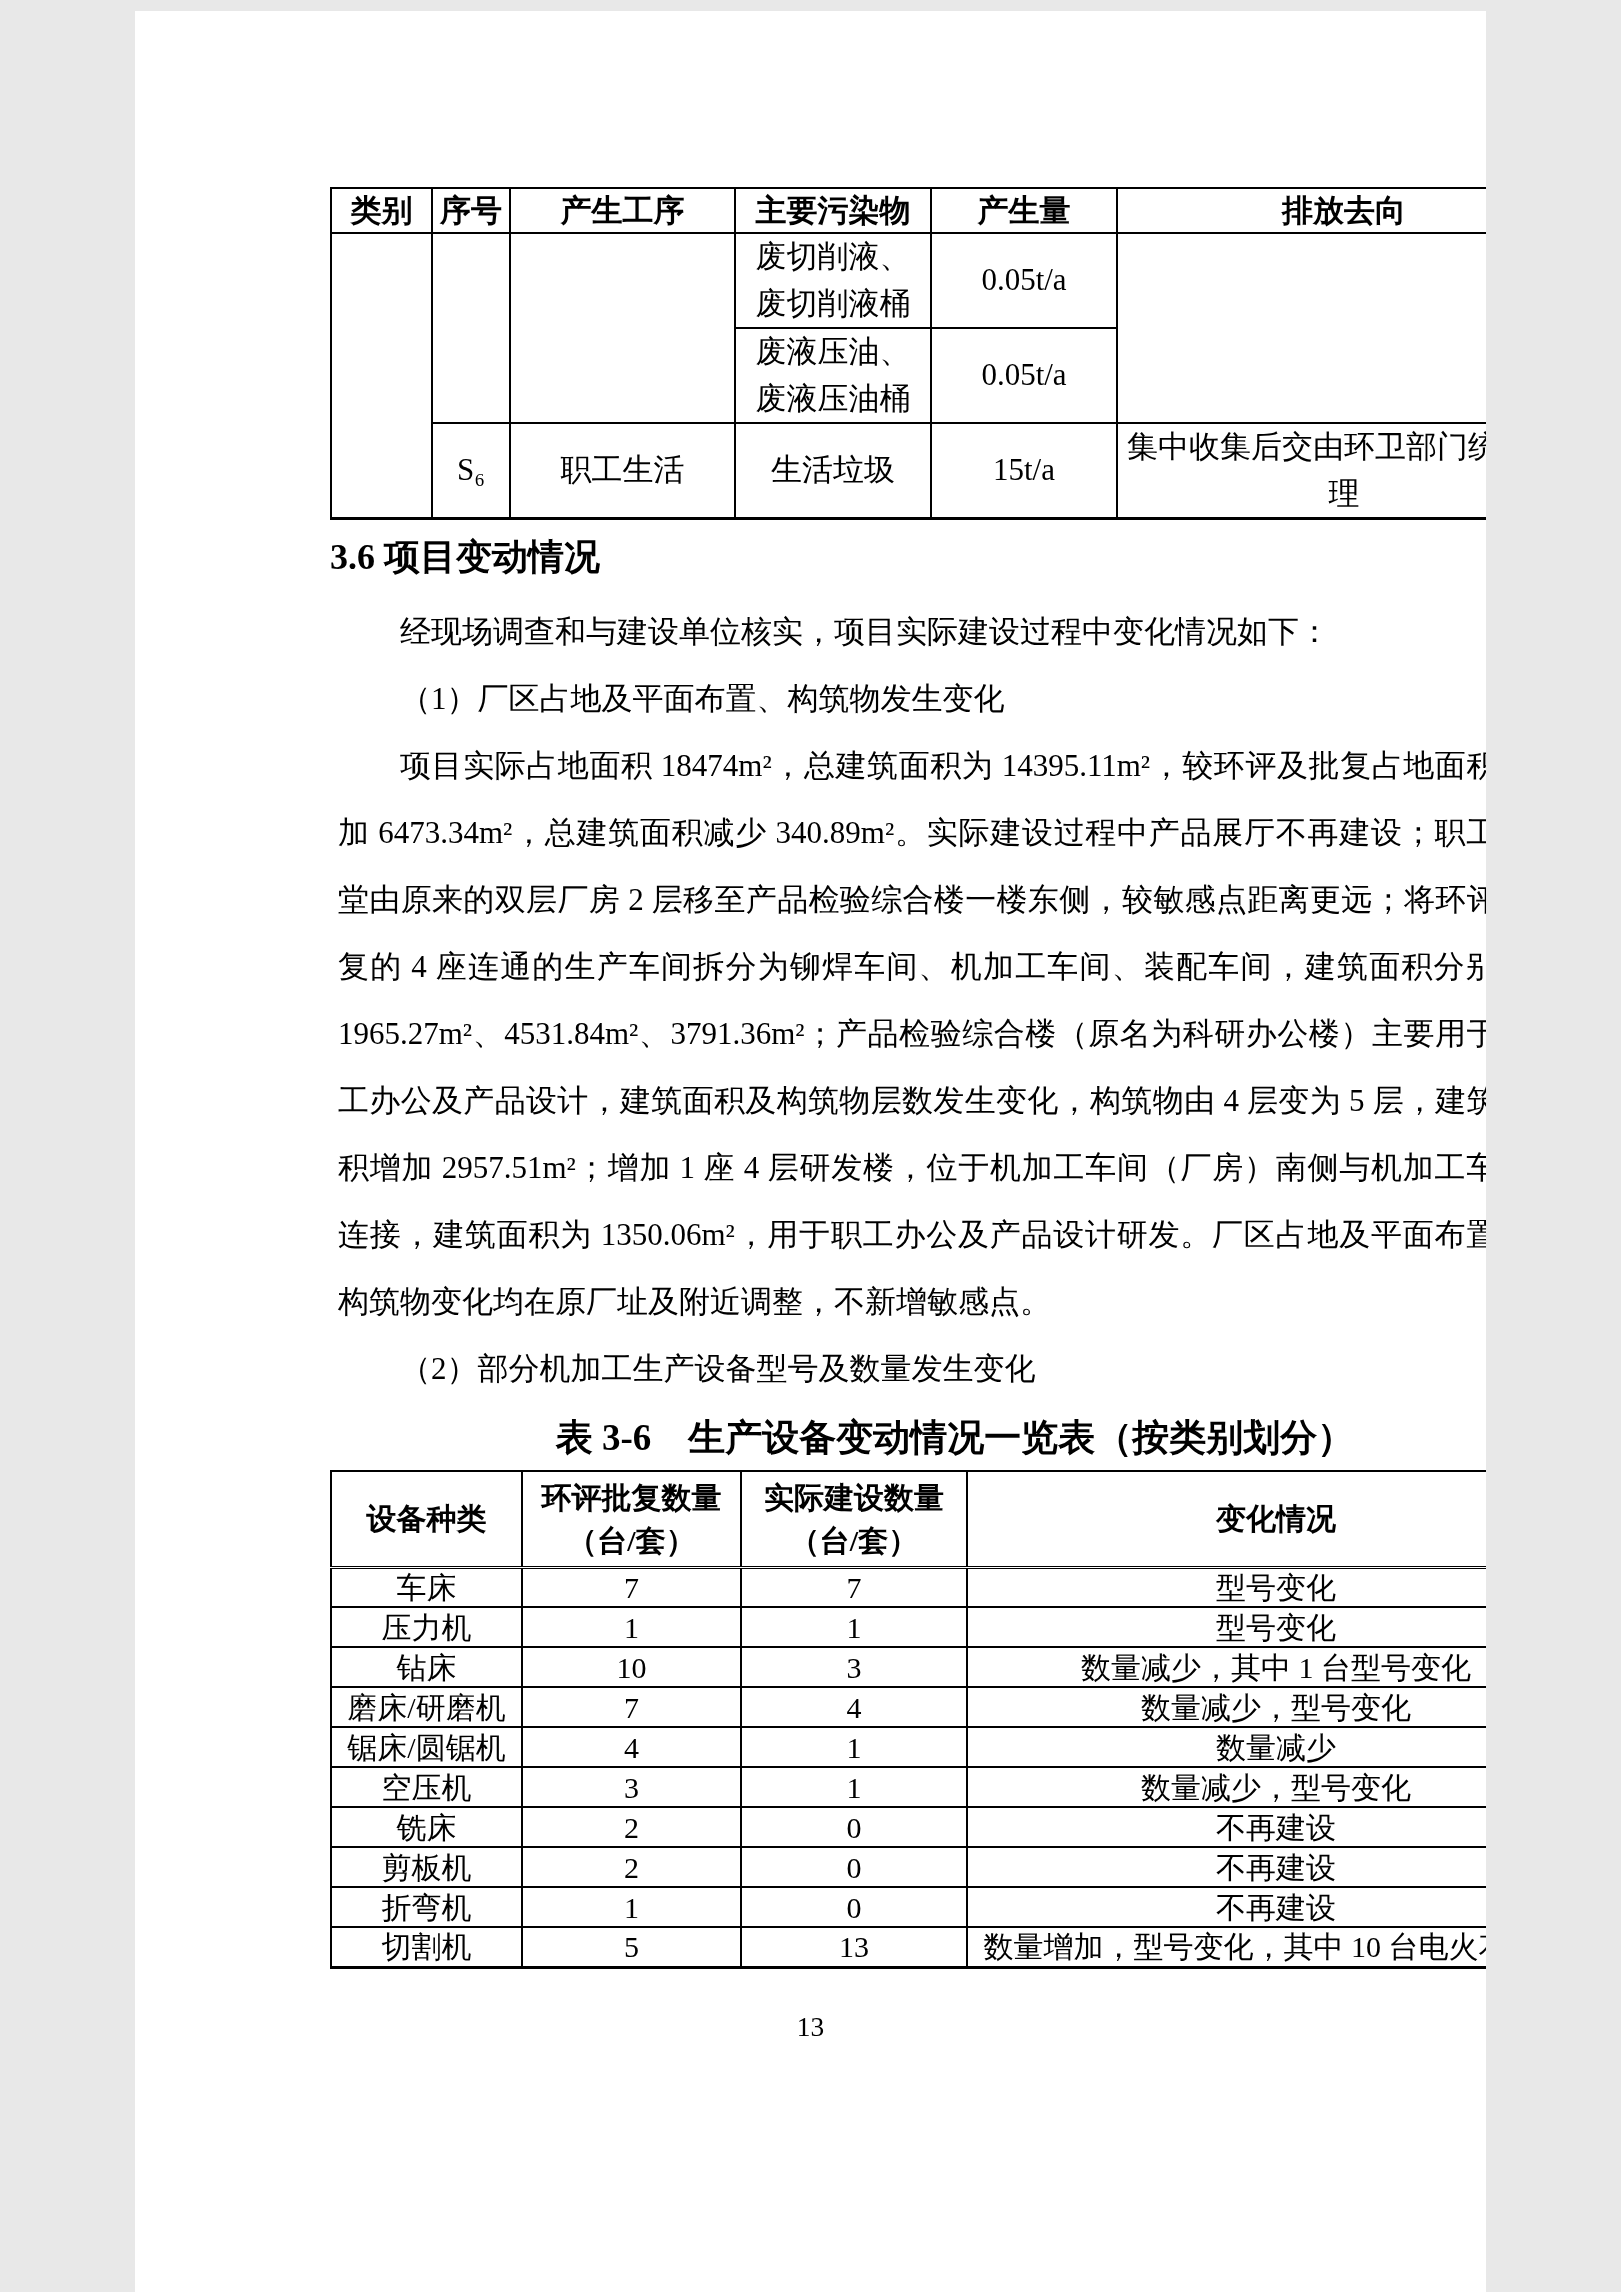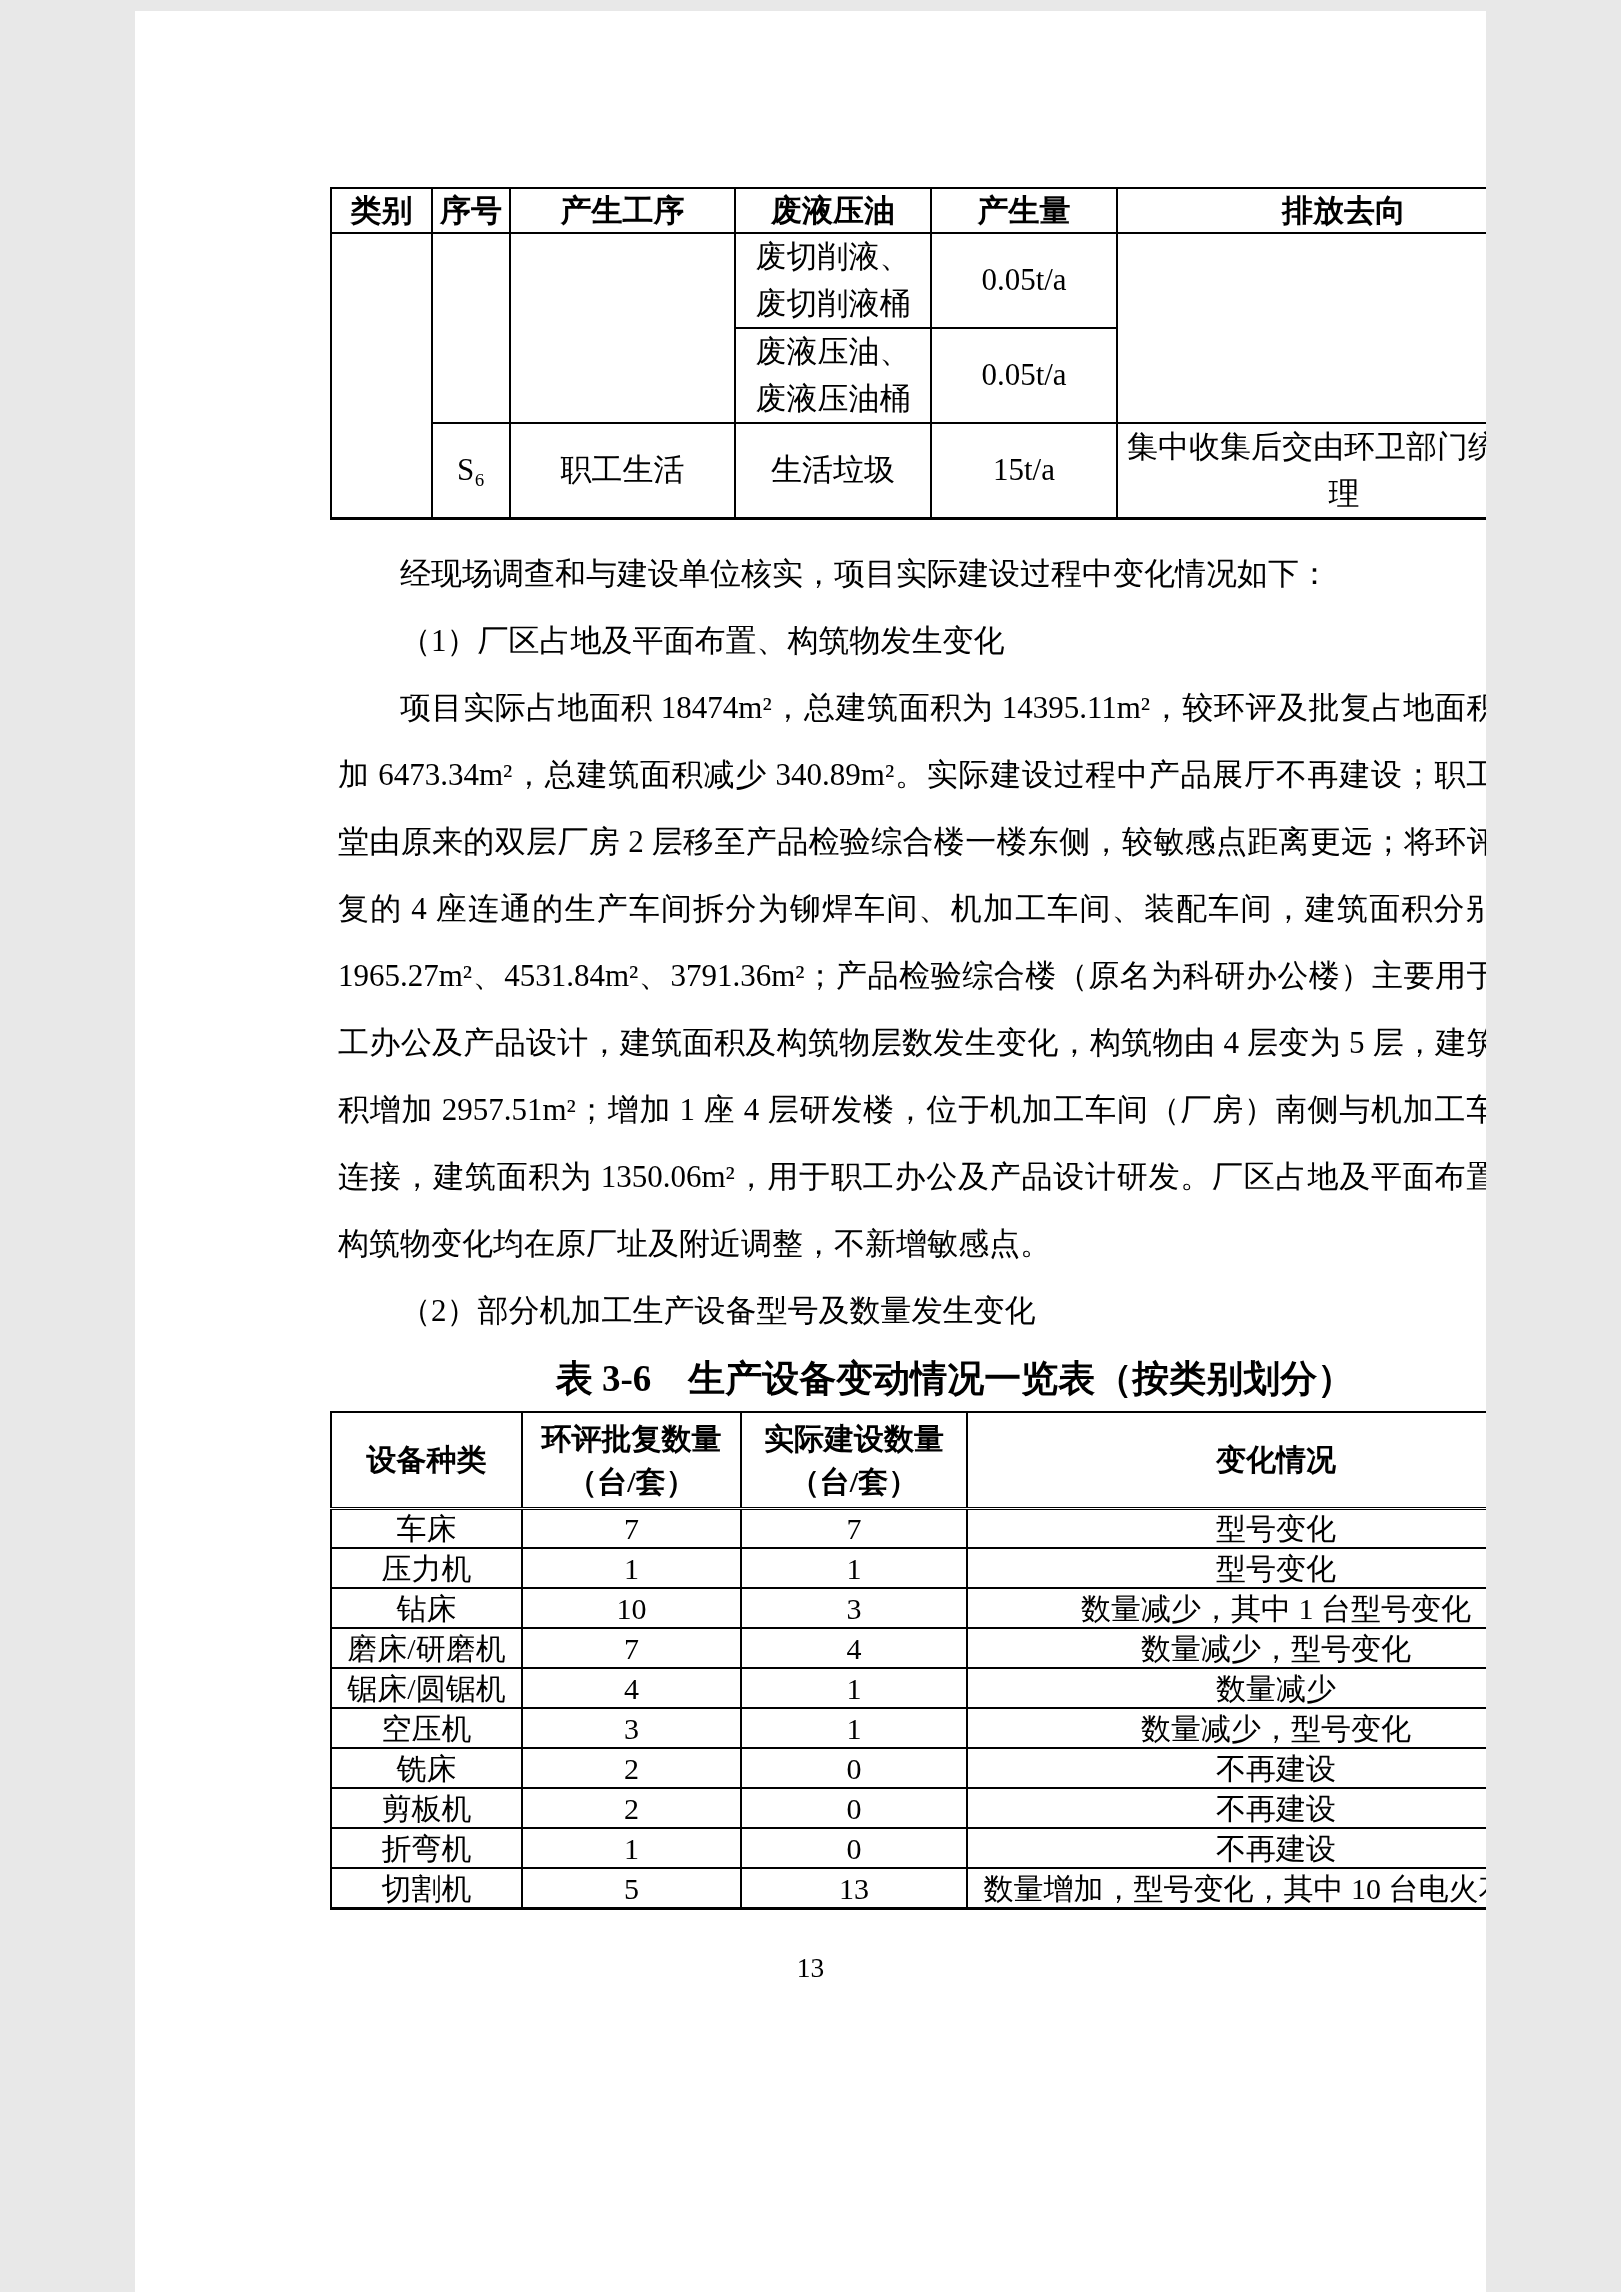--- a/index.html
+++ b/index.html
@@ -112,21 +112,21 @@
         <col style="width:225px">
       <col style="width:196px">
         <col style="width:186px">
         <col style="width:454px">
     </colgroup>
     <thead>
       <tr>
         <th>类别</th>
         <th>序号</th>
         <th>产生工序</th>
-        <th>废液压油</th>
+        <th>主要污染物</th>
         <th>产生量</th>
         <th>排放去向</th>
       </tr>
     </thead>
     <tbody>
       <tr class="row-tall">
         <td rowspan="3"></td>
         <td rowspan="2"></td>
         <td rowspan="2"></td>
         <td>废切削液、废切削液桶</td>
@@ -140,20 +140,21 @@
       <tr class="row-last">
         <td>S₆</td>
         <td>职工生活</td>
         <td>生活垃圾</td>
         <td>15t/a</td>
         <td>集中收集后交由环卫部门统一处理</td>
       </tr>
     </tbody>
   </table>
 
+  <div class="section-heading">3.6 项目变动情况</div>
 
   <div class="body-text">
     <p>经现场调查和与建设单位核实，项目实际建设过程中变化情况如下：</p>
     <p>（1）厂区占地及平面布置、构筑物发生变化</p>
     <p>项目实际占地面积 18474m²，总建筑面积为 14395.11m²，较环评及批复占地面积增加 6473.34m²，总建筑面积减少 340.89m²。实际建设过程中产品展厅不再建设；职工食堂由原来的双层厂房 2 层移至产品检验综合楼一楼东侧，较敏感点距离更远；将环评批复的 4 座连通的生产车间拆分为铆焊车间、机加工车间、装配车间，建筑面积分别为 1965.27m²、4531.84m²、3791.36m²；产品检验综合楼（原名为科研办公楼）主要用于职工办公及产品设计，建筑面积及构筑物层数发生变化，构筑物由 4 层变为 5 层，建筑面积增加 2957.51m²；增加 1 座 4 层研发楼，位于机加工车间（厂房）南侧与机加工车间连接，建筑面积为 1350.06m²，用于职工办公及产品设计研发。厂区占地及平面布置、构筑物变化均在原厂址及附近调整，不新增敏感点。</p>
     <p>（2）部分机加工生产设备型号及数量发生变化</p>
   </div>
 
   <div class="table-title">表 3-6　生产设备变动情况一览表（按类别划分）</div>
 

